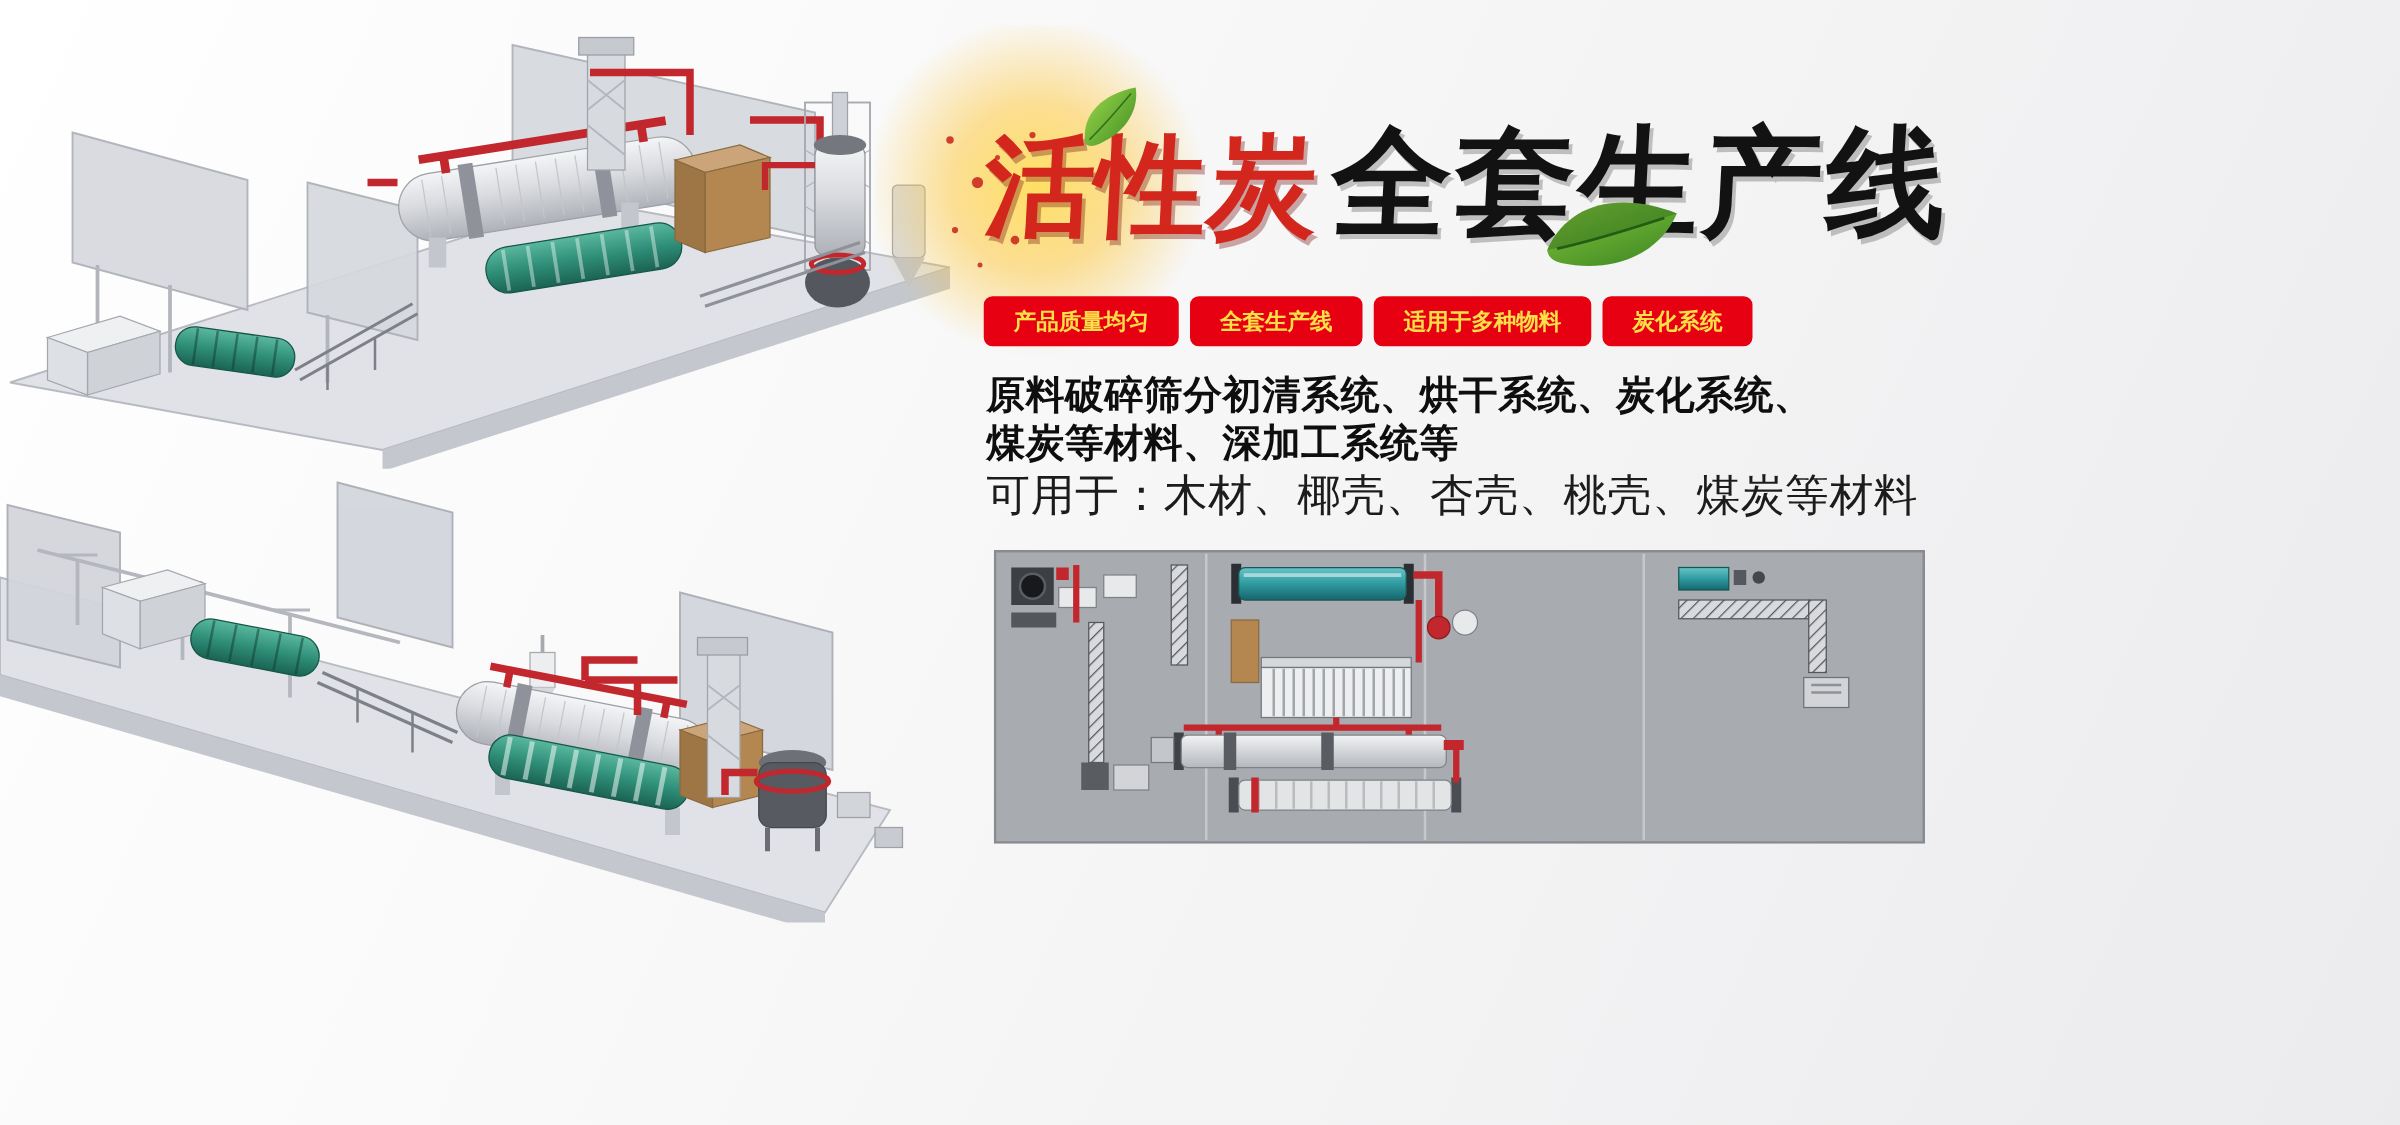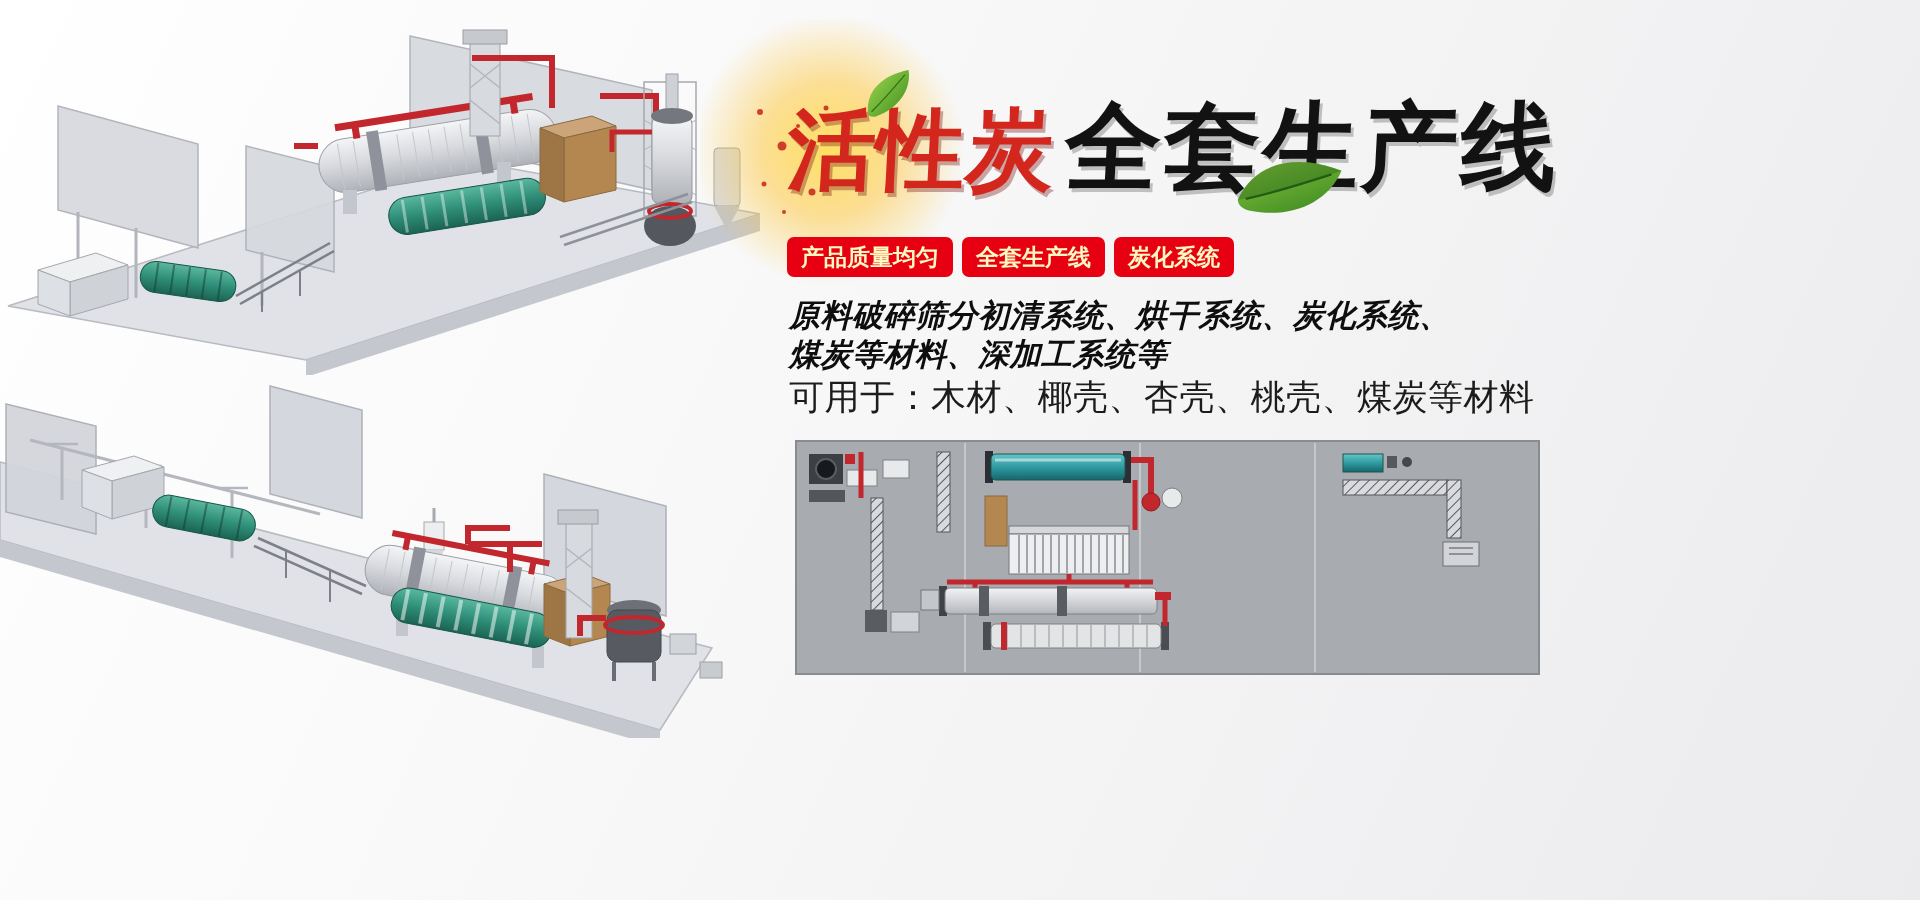--- a/index.html
+++ b/index.html
@@ -16,24 +16,24 @@
   .title-row { position:absolute; left:788px; top:92px; z-index:2; white-space:nowrap;
                transform:skewX(-3deg); font-weight:bold; line-height:1.15; }
   .t-red { font-size:88px; color:#d3261d; letter-spacing:1px;
            text-shadow:3px 4px 0 rgba(112,12,8,.35); }
   .t-black { font-size:96px; color:#121212; letter-spacing:3px; margin-left:10px;
              text-shadow:3px 4px 0 rgba(0,0,0,.22); }
   .leaf { position:absolute; z-index:3; pointer-events:none; }
   .leaf-small { left:860px; top:72px; width:58px; height:42px; transform:rotate(-18deg); }
   .leaf-big   { left:1238px; top:148px; width:104px; height:78px; transform:rotate(14deg); }
   .badges { position:absolute; left:787px; top:237px; display:flex; gap:9px; z-index:2; }
-  .badge { height:40px; line-height:40px; padding:0 14px; background:#e60012; color:#fef9c3;
-           font-size:23px; font-weight:bold; border-radius:7px; white-space:nowrap; }
+  .badge { height:40px; line-height:40px; padding:0 24px; background:#e60012; color:#fde047;
+           font-size:18px; font-weight:bold; border-radius:7px; white-space:nowrap; }
   .desc { position:absolute; left:789px; top:296px; z-index:2; }
-  .desc-bold { font-size:31px; font-weight:bold; color:#0e0e0e; line-height:39px; letter-spacing:.5px;font-style:italic; }
+  .desc-bold { font-size:31px; font-weight:bold; color:#0e0e0e; line-height:39px; letter-spacing:.5px; }
   .desc-normal { font-size:35px; font-weight:normal; color:#1c1c1c; line-height:40px; margin-top:3px; letter-spacing:.5px; }
   .schematic { position:absolute; left:795px; top:440px; width:745px; height:235px; z-index:2; }
   .schematic svg { display:block; }
 </style>
 </head>
 <body>
 
 <div class="stage">
 
   <svg class="illus" id="illus-top" width="780" height="375" viewBox="0 0 780 375">
@@ -293,20 +293,21 @@
         </linearGradient>
       </defs>
     <path d="M3,42 C8,14 34,2 66,6 C62,30 40,46 12,47 C7,47 4,45 3,42 Z" fill="url(#lf2)"></path>
     <path d="M3,42 C8,14 34,2 66,6 L28,30 Z" fill="rgba(25,80,15,0.30)"></path>
     <path d="M8,40 C24,32 44,20 60,10" stroke="#235c12" stroke-width="1.5" fill="none"></path>
   </svg>
 
   <div class="badges">
     <div class="badge">产品质量均匀</div>
     <div class="badge">全套生产线</div>
+    <div class="badge">适用于多种物料</div>
     <div class="badge">炭化系统</div>
   </div>
 
   <div class="desc">
     <p class="desc-bold">原料破碎筛分初清系统、烘干系统、炭化系统、</p>
     <p class="desc-bold">煤炭等材料、深加工系统等</p>
     <p class="desc-normal">可用于：木材、椰壳、杏壳、桃壳、煤炭等材料</p>
   </div>
 
   <div class="schematic">

